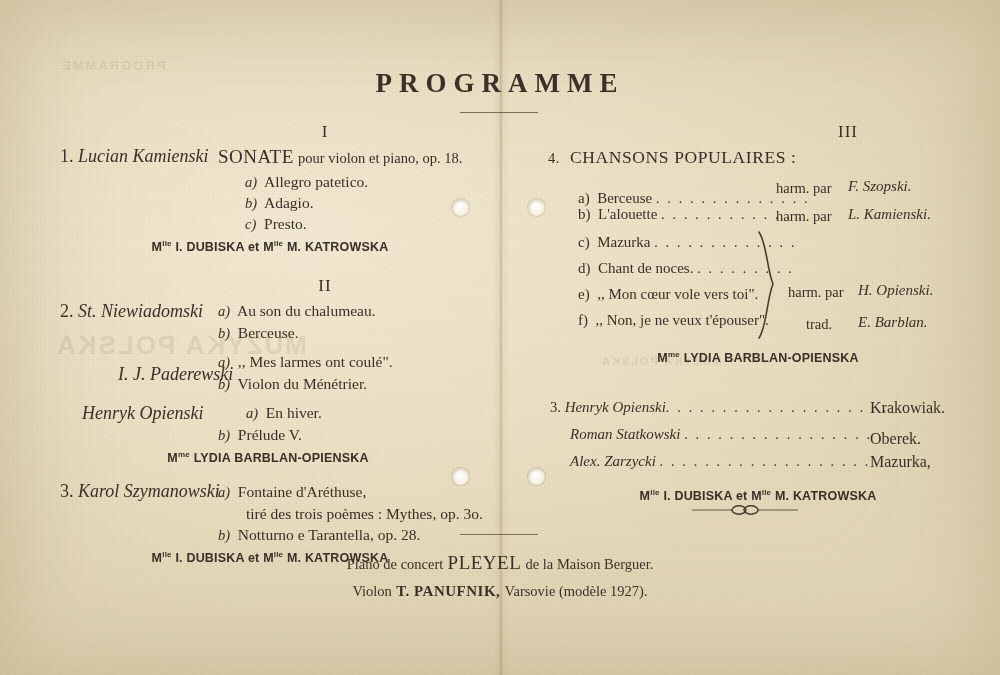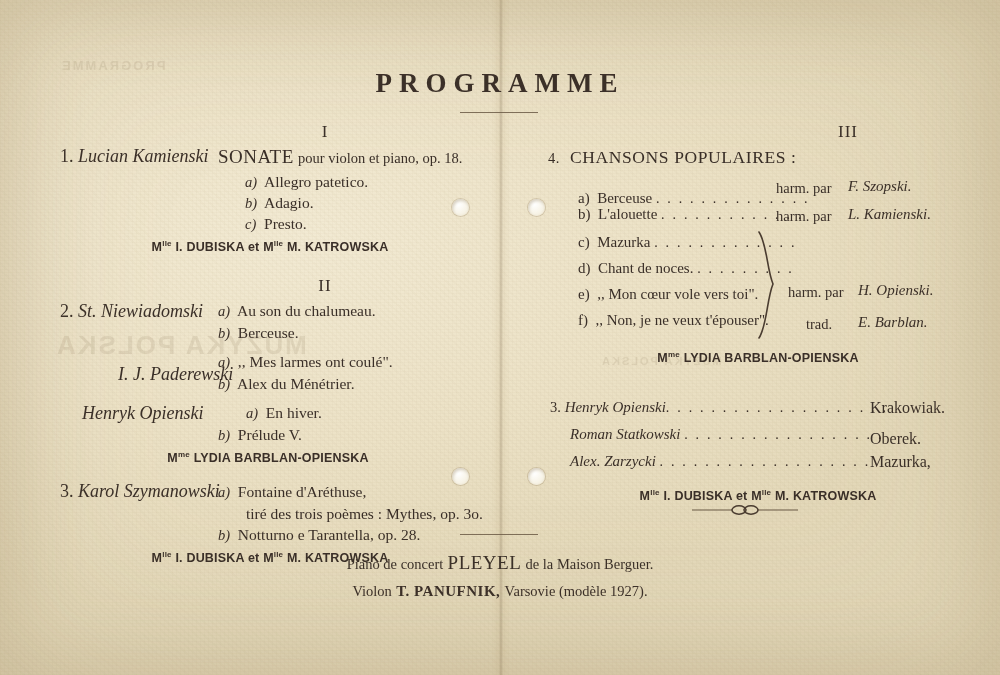--- a/index.html
+++ b/index.html
@@ -132,21 +132,21 @@
 
     <div style="position:relative;height:48px;margin-top:5px;">
       <span class="composer" style="position:absolute;left:0;top:0;"><span class="num">2.</span>&nbsp;<span>St. Niewiadomski</span></span>
       <div class="mvt" style="position:absolute;left:158px;top:1px;"><span class="lt">a)</span>&nbsp; <span>Au son du chalumeau.</span></div>
       <div class="mvt" style="position:absolute;left:158px;top:23px;"><span class="lt">b)</span>&nbsp; <span>Berceuse.</span></div>
     </div>
 
     <div style="position:relative;height:48px;margin-top:3px;">
       <span class="composer" style="position:absolute;left:22px;top:12px;margin-left:36px;">I. J. Paderewski</span>
       <div class="mvt" style="position:absolute;left:158px;top:1px;"><span class="lt">a)</span>&nbsp; <span>,, Mes larmes ont coulé".</span></div>
-      <div class="mvt" style="position:absolute;left:158px;top:23px;"><span class="lt">b)</span>&nbsp; <span>Alex du Ménétrier.</span></div>
+      <div class="mvt" style="position:absolute;left:158px;top:23px;"><span class="lt">b)</span>&nbsp; <span>Violon du Ménétrier.</span></div>
     </div>
 
     <div style="position:relative;height:46px;margin-top:3px;">
       <span class="composer" style="position:absolute;left:22px;top:0;">Henryk Opienski</span>
       <div class="mvt" style="position:absolute;left:158px;top:1px;margin-left:28px;"><span class="lt">a)</span>&nbsp; <span>En hiver.</span></div>
       <div class="mvt" style="position:absolute;left:158px;top:23px;"><span class="lt">b)</span>&nbsp; <span>Prélude V.</span></div>
     </div>
 
     <div class="perf" style="margin-top:1px;margin-left:16px;">M<sup>me</sup> LYDIA BARBLAN-OPIENSKA</div>
   </div>

